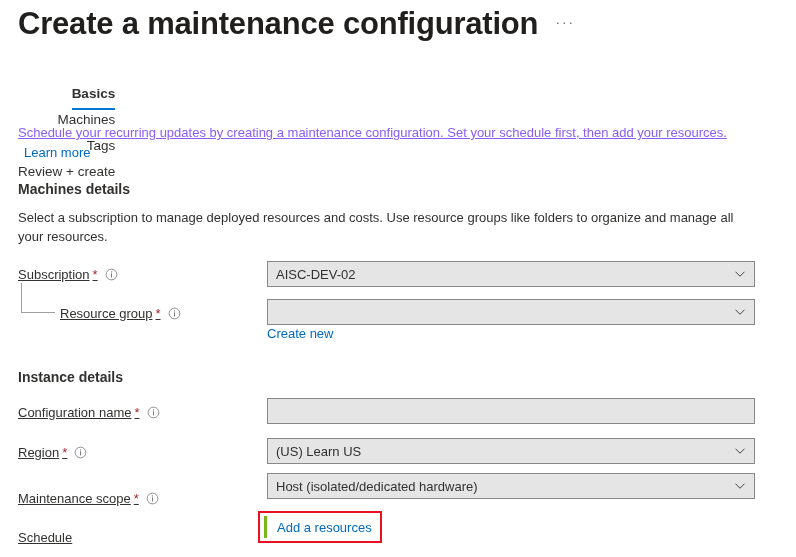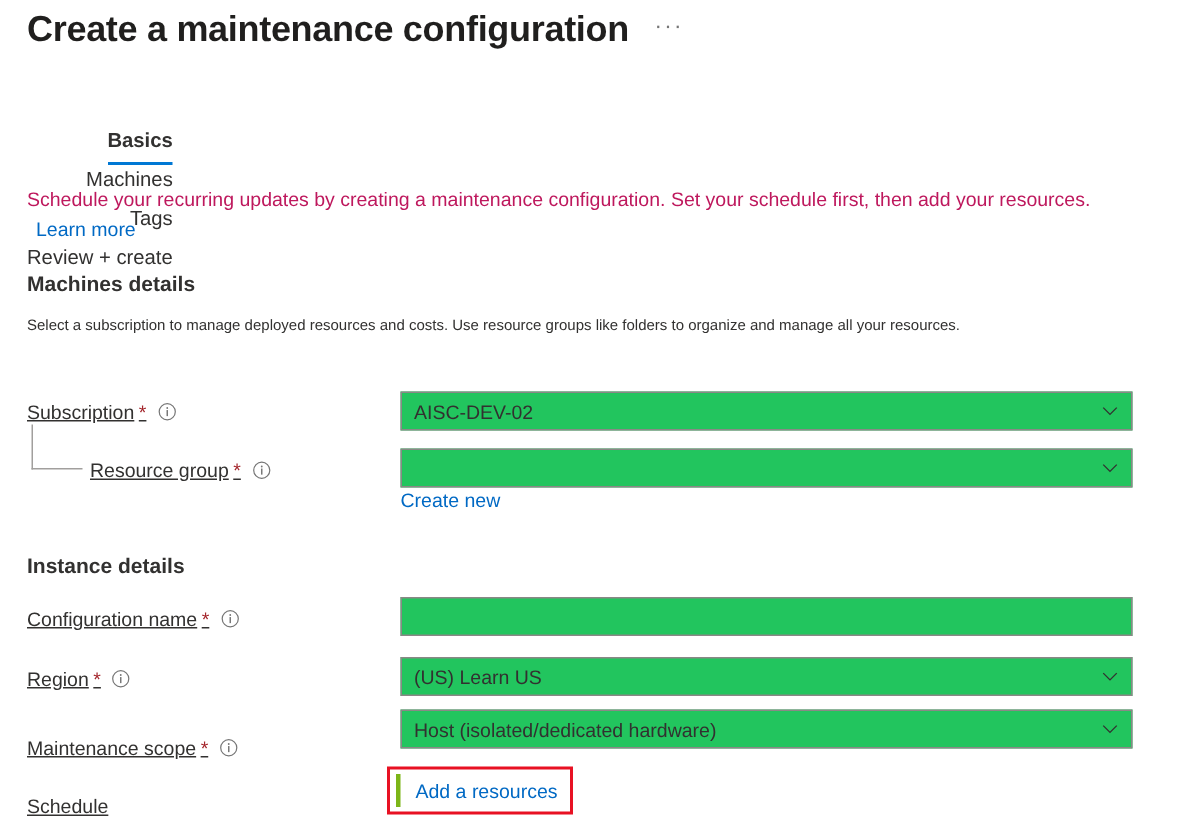--- a/index.html
+++ b/index.html
@@ -20,21 +20,21 @@
   
   .page-header {
     position: absolute;
     left: 18px;
     top: 6px;
     display: flex;
     align-items: center;
     gap: 14px;
   }
   .page-title {
-    font-size: 24px;
+    font-size: 31px;
     font-weight: 600;
     letter-spacing: -0.2px;
     color: #201f1e;
     white-space: nowrap;
   }
   .ellipsis-btn {
     font-size: 15px;
     color: #767676;
     letter-spacing: 1.5px;
     line-height: 10px;
@@ -75,21 +75,22 @@
   }
 
   
   .intro {
     position: absolute;
     left: 18px;
     top: 123px;
     width: 740px;
     font-size: 13px;
     line-height: 19px;
-    color: #be185d;
+    color: #8b5cf6;
+    text-decoration: underline;
   }
   .intro-link-wrap {
     position: absolute;
     left: 24px;
     top: 143px;
     font-size: 13px;
     line-height: 19px;
   }
   a.link {
     color: #0069c4;
@@ -106,21 +107,21 @@
     color: #323130;
   }
   #project-details-title { top: 181px; }
   #instance-details-title { top: 369px; }
 
   .section-desc {
     position: absolute;
     left: 18px;
     top: 208px;
     width: 742px;
-    font-size: 10px;
+    font-size: 13px;
     line-height: 19px;
     color: #323130;
   }
 
   
   .form-row {
     position: absolute;
     left: 18px;
     width: 760px;
     height: 24px;
@@ -153,21 +154,21 @@
   .info-icon svg { display: block; }
 
   
   .control {
     position: absolute;
     left: 267px;
     width: 488px;
     height: 26px;
     box-sizing: border-box;
     border: 1px solid #8a8886;
-    background: #22c55e;
+    background: #e5e5e5;
     display: flex;
     align-items: center;
     padding: 0 8px;
     font-size: 13px;
     color: #323130;
     cursor: pointer;
   }
   .control .value { flex: 1; white-space: nowrap; overflow: hidden; }
   .chevron {
     width: 12px;

